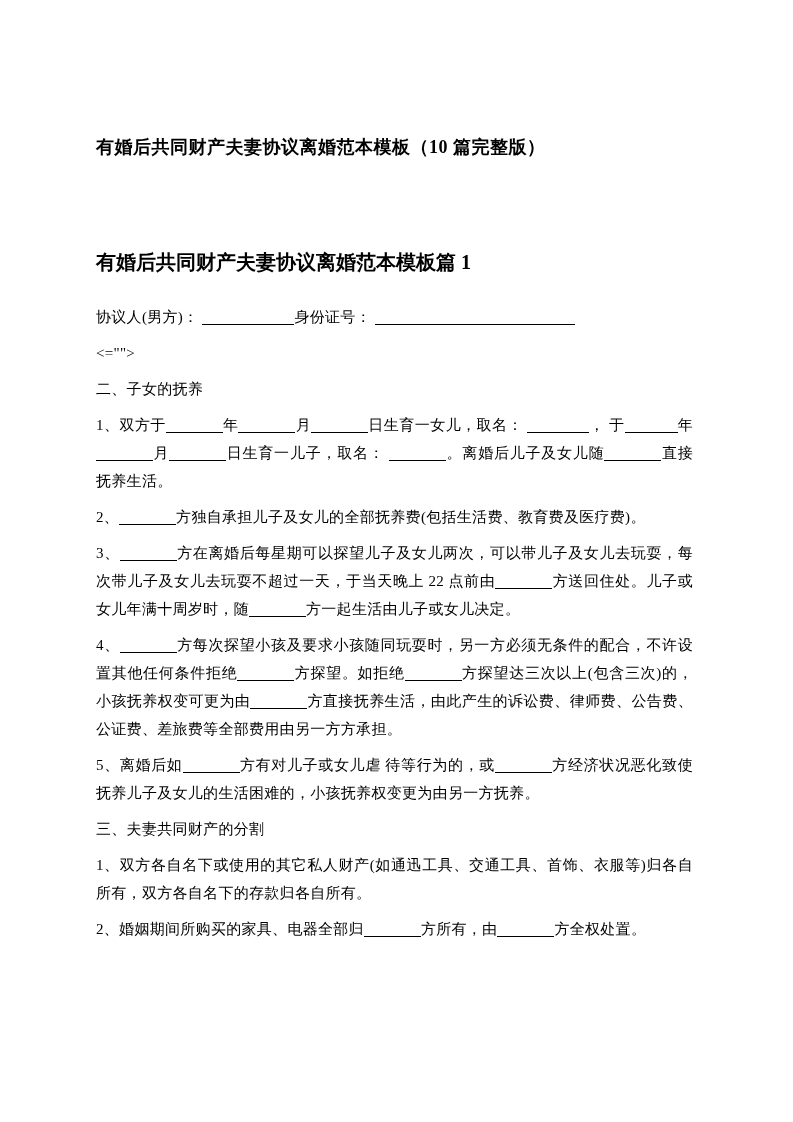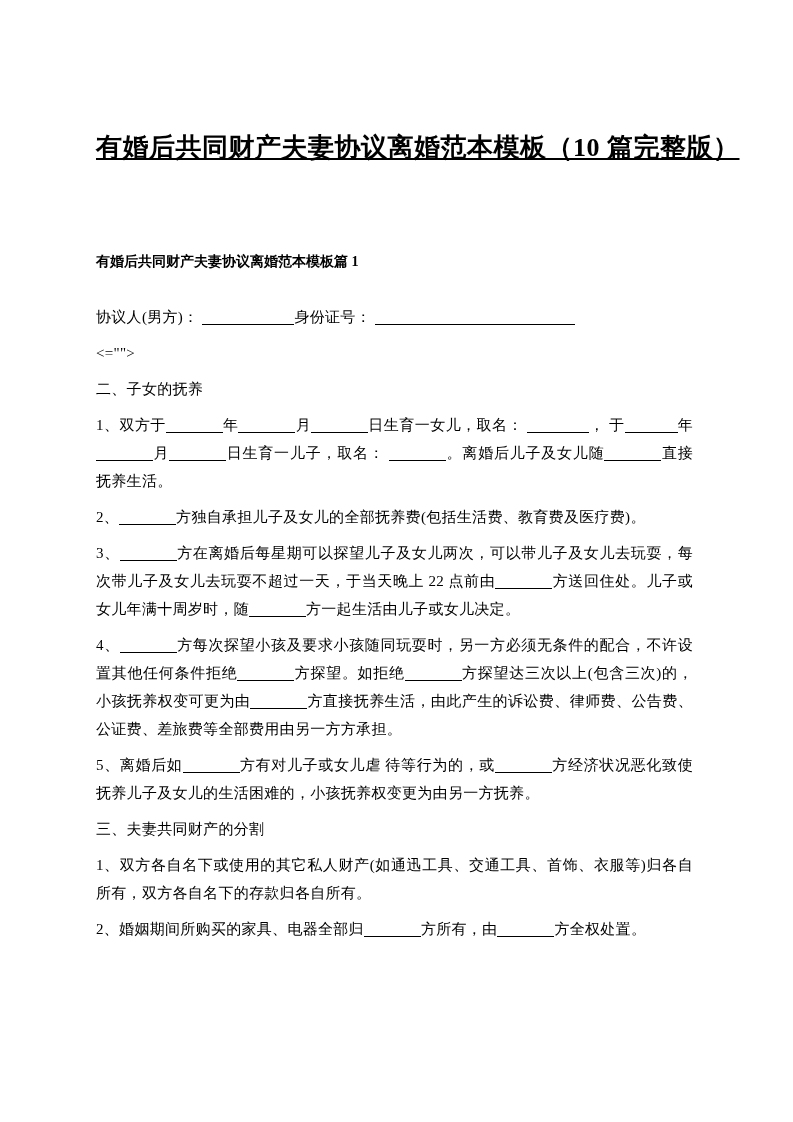--- a/index.html
+++ b/index.html
@@ -13,31 +13,29 @@
     height: 1122px;
     margin: 0 auto;
     background: #ffffff;
     color: #000000;
     font-family: "Liberation Serif", "DejaVu Serif", serif;
     box-sizing: border-box;
     padding: 132px 93px 40px 96px;
     overflow: hidden;
   }
   .doc-title {
-    font-size: 26px;
+    font-size: 18px;
     font-weight: bold;
-    text-align: center;
     line-height: 31px;
     margin: 0 0 88px 0;
     letter-spacing: 0.5px;
     white-space: nowrap;
-    text-decoration: underline;
   }
   .section-heading {
-    font-size: 14px;
+    font-size: 20px;
     font-weight: bold;
     line-height: 22px;
     margin: 0 0 30px 0;
     font-family: Liberation Serif, serif;
   }
   .para {
     font-size: 15px;
     line-height: 28px;
     margin: 0 7px 8px 0;
     text-align: justify;

